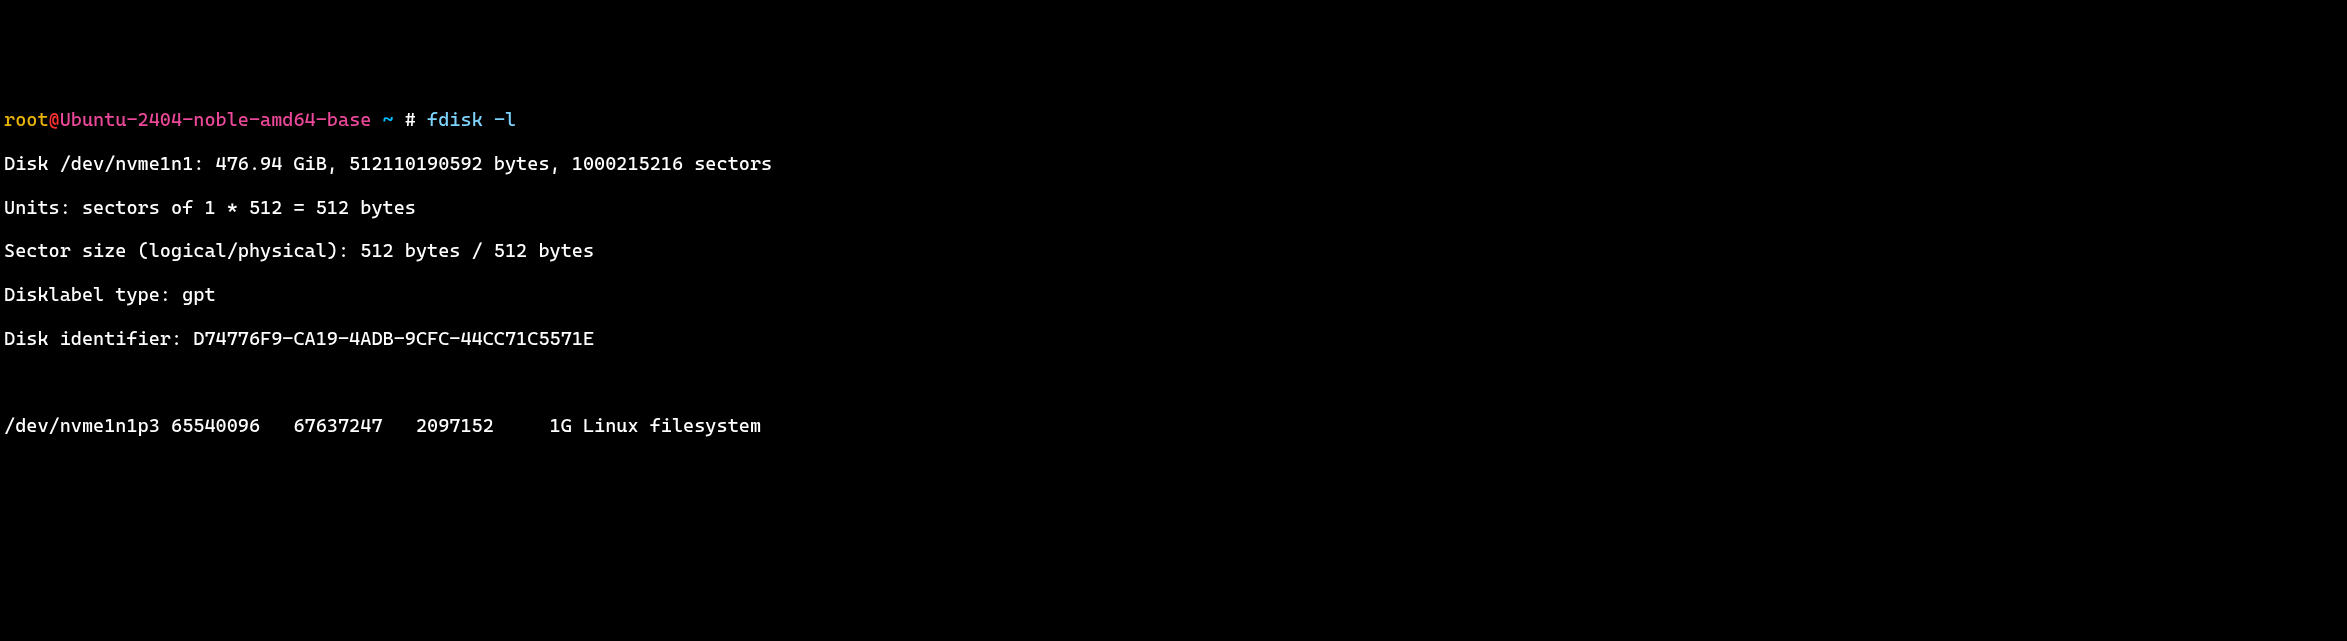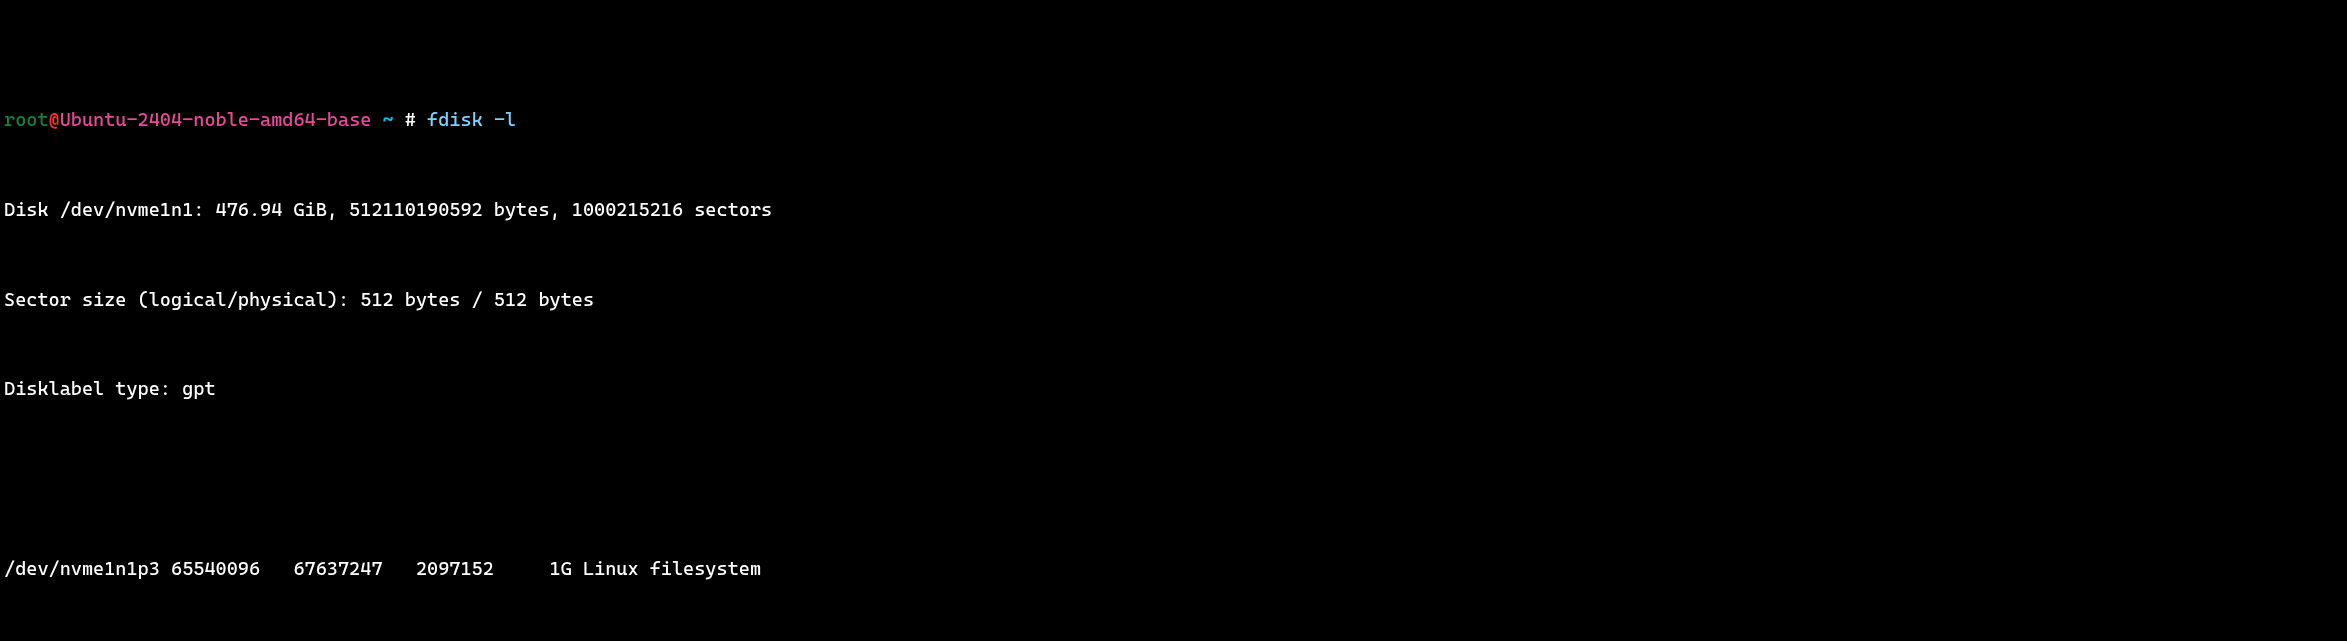--- a/index.html
+++ b/index.html
@@ -14,56 +14,57 @@
       font-size: 19px;
       line-height: 1.15;
       padding: 0;
       white-space: pre;
       overflow: hidden;
     }
     .terminal {
       padding: 0 4px;
     }
     .prompt-user {
-      color: #15803d;
+      color: #eab308;
     }
     .prompt-at {
       color: #ff3030;
     }
     .prompt-host {
       color: #ec4899;
     }
     .prompt-path {
       color: #00bfff;
     }
     .prompt-hash {
       color: #ffffff;
     }
     .cmd {
       color: #7dd3fc;
     }
     .output {
       color: #ffffff;
-      margin-top: 46px;
     }
     .line {
       display: block;
       min-height: 1.15em;
     }
   </style>
 </head>
 <body>
 
 
 
 <div class="terminal">
 <span class="line"><span class="prompt-user">root</span><span class="prompt-at">@</span><span class="prompt-host">Ubuntu-2404-noble-amd64-base</span> <span class="prompt-path">~</span> <span class="prompt-hash">#</span> <span class="cmd">fdisk -l</span></span>
 <span class="line output">Disk /dev/nvme1n1: 476.94 GiB, 512110190592 bytes, 1000215216 sectors</span>
+<span class="line output">Units: sectors of 1 * 512 = 512 bytes</span>
 <span class="line output">Sector size (logical/physical): 512 bytes / 512 bytes</span>
 <span class="line output">Disklabel type: gpt</span>
+<span class="line output">Disk identifier: D74776F9-CA19-4ADB-9CFC-44CC71C5571E</span>
 <span class="line output"> </span>
 <span class="line output">/dev/nvme1n1p3 65540096   67637247   2097152     1G Linux filesystem</span>
 
 
 
 
 
 
 
 

